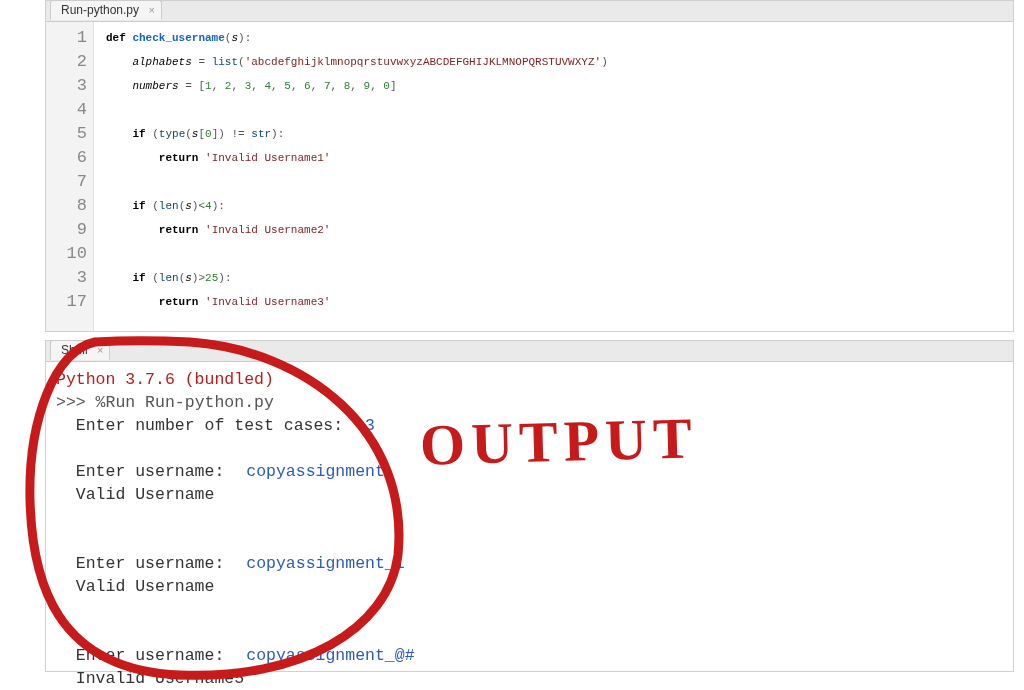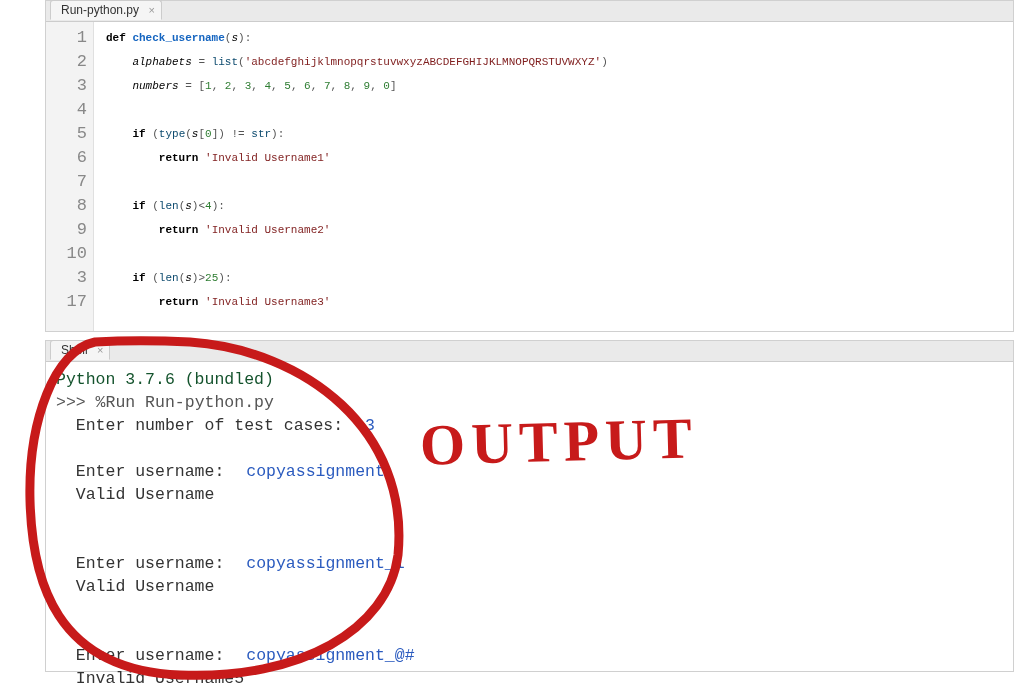--- a/index.html
+++ b/index.html
@@ -16,21 +16,21 @@
   .code .tok{white-space:pre;}
   .tok-kw{color:#000;font-weight:bold;}
   .tok-def{color:#1565c0;font-weight:bold;}
   .tok-id{color:#000;font-style:italic;}
   .tok-op{color:#555;}
   .tok-str{color:#7f1d1d;}
   .tok-num{color:#2e7d32;}
   .tok-bi{color:#0c4a6e;}
   .tok-pn{color:#555;}
   .shell-body{padding:6px 10px;font-family:Consolas,"Courier New",monospace;font-size:16.5px;line-height:23px;white-space:pre;color:#333;}
-  .sh-faint{color:#14532d;}
+  .sh-faint{color:#b91c1c;}
   .sh-prompt{color:#555;}
   .sh-cmd{color:#555;text-align:right;}
   .sh-in{color:#2b5bbf;margin-left:12px;}
   .annot{position:absolute;pointer-events:none;left:0;top:0;width:1024px;height:690px;}
   .annot-text{position:absolute;left:420px;top:408px;font-size:58px;color:#c71a1a;font-weight:bold;letter-spacing:6px;font-family:"Comic Sans MS","Segoe Script",cursive;transform:rotate(-1.5deg);}
 </style>
 </head>
 <body>
 
 <div class="pane editor-pane">

